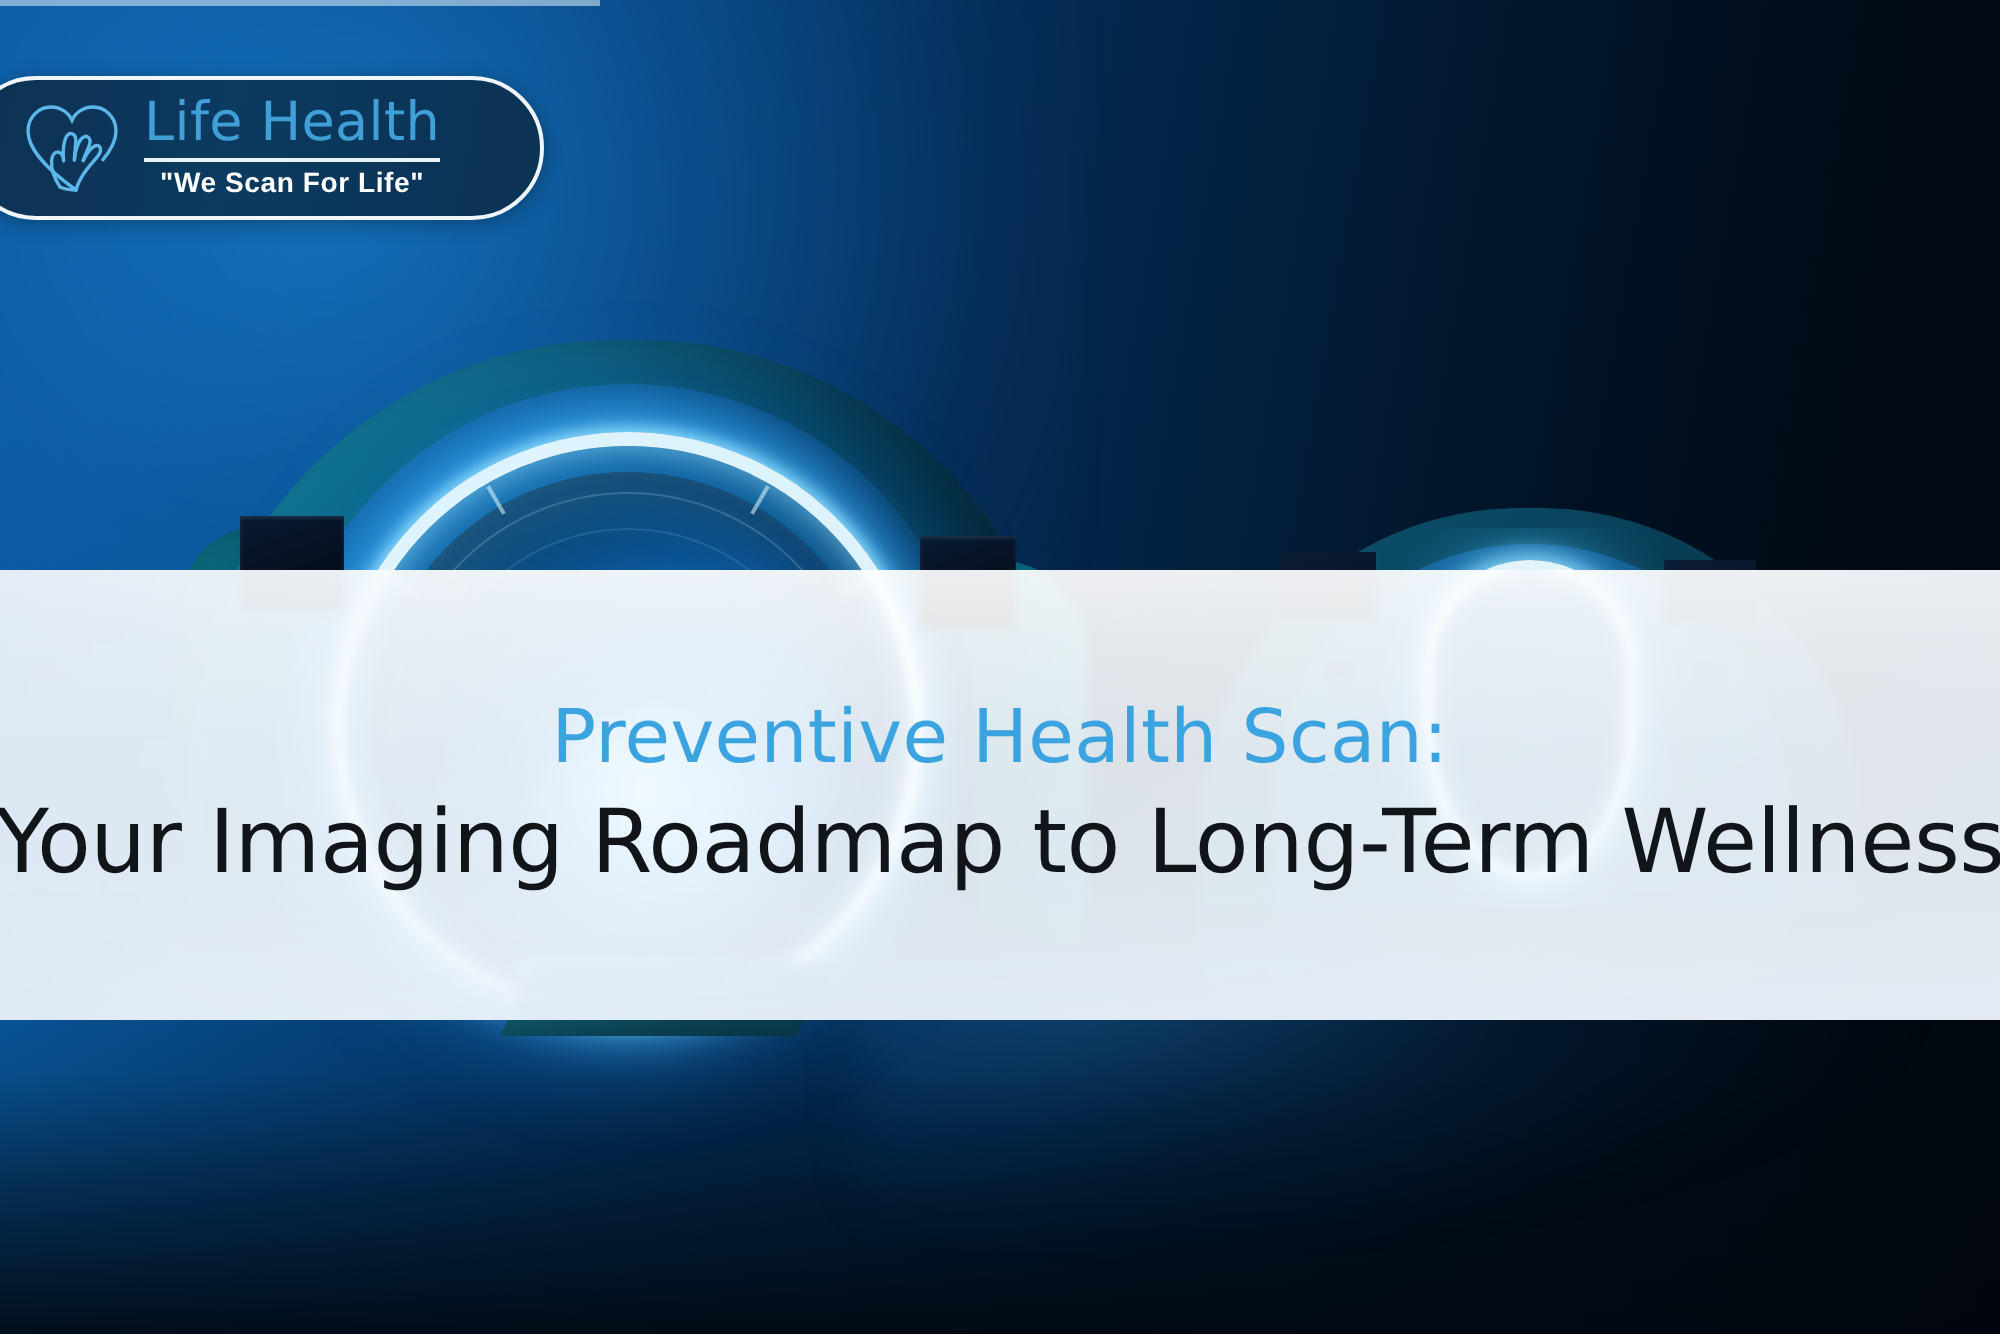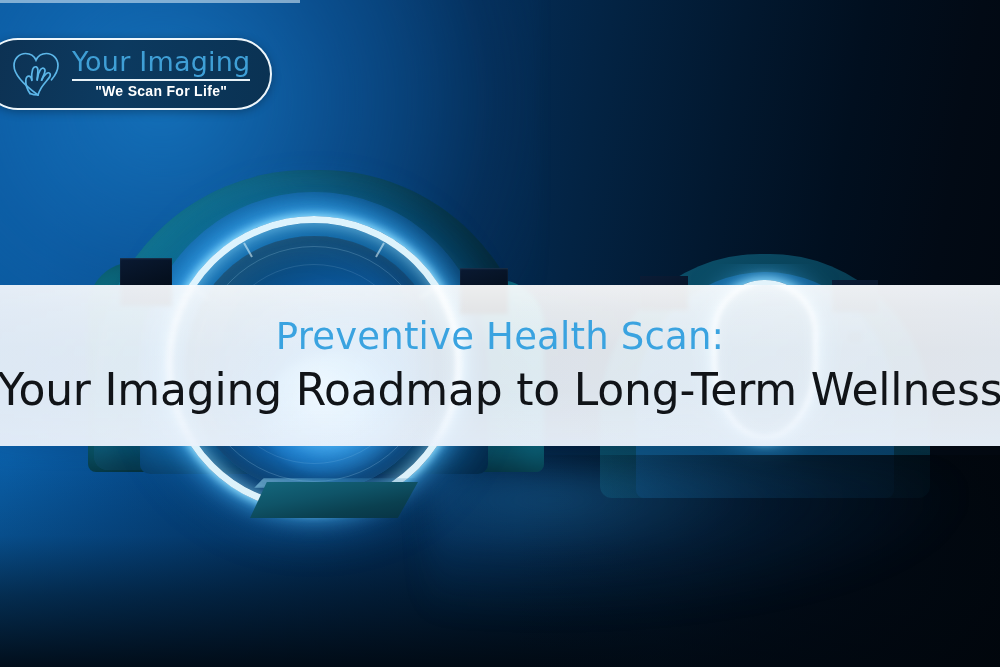--- a/index.html
+++ b/index.html
@@ -310,21 +310,21 @@
   .mri2-dot-l { position:absolute; left: 62px; top: 94px; width: 14px; height: 10px;
     background: rgba(10,30,56,0.55); border-radius:2px; }
   .mri2-dot-r { position:absolute; left: 248px; top: 96px; width: 14px; height: 10px;
     background: rgba(10,30,56,0.55); border-radius:2px; }
 
   
   .overlay-band {
     position: absolute;
     left: 0; right: 0;
     top: 285px;
-    height: 161px;
+    height: 225px;
     background: linear-gradient(180deg,
         rgba(255,255,255,0.93) 0%,
         rgba(253,254,255,0.90) 14%,
         rgba(250,252,255,0.88) 40%,
         rgba(246,250,255,0.89) 66%,
         rgba(240,246,253,0.93) 88%,
         rgba(233,241,251,0.96) 100%);
     backdrop-filter: blur(2px);
     display: flex;
     flex-direction: column;
@@ -484,19 +484,19 @@
                  C27.5 21.4 28 22.9 27.9 24.8 C27.7 28.2 27.3 31.4 27.2 34.1" fill="none" stroke="#5cb6e8" stroke-width="1.7" stroke-linecap="round"></path>
         <path d="M27.2 33.6 C27.6 29.8 28.6 26.4 30.2 24 C31.5 22.1 33.1 21.7 34.2 22.7
                  C35.2 23.6 35.2 25.2 34.5 27 C33.4 29.8 32.3 32.2 31.6 34.2" fill="none" stroke="#5cb6e8" stroke-width="1.7" stroke-linecap="round"></path>
         <path d="M31.6 34.2 C33 31.4 34.6 29.1 36.3 27.7 C38 26.3 39.5 26.5 40.1 27.8
                  C40.7 29.1 40 30.7 38.6 32.4 C36 35.6 33.2 38.6 31.4 41.6
                  C29.6 44.6 28.6 46.6 28 49" fill="none" stroke="#5cb6e8" stroke-width="1.7" stroke-linecap="round"></path>
         <path d="M20 47.5 C22.5 48.6 25.3 49 28 49" fill="none" stroke="#5cb6e8" stroke-width="1.7" stroke-linecap="round"></path>
       </svg>
     </div>
     <div class="logo-text">
-      <div class="logo-name">Your Imaging</div>
+      <div class="logo-name">Life Health</div>
       <div class="logo-rule"></div>
       <div class="logo-tag">"We Scan For Life"</div>
     </div>
   </div>
 
 </div>
 
 </body></html>

